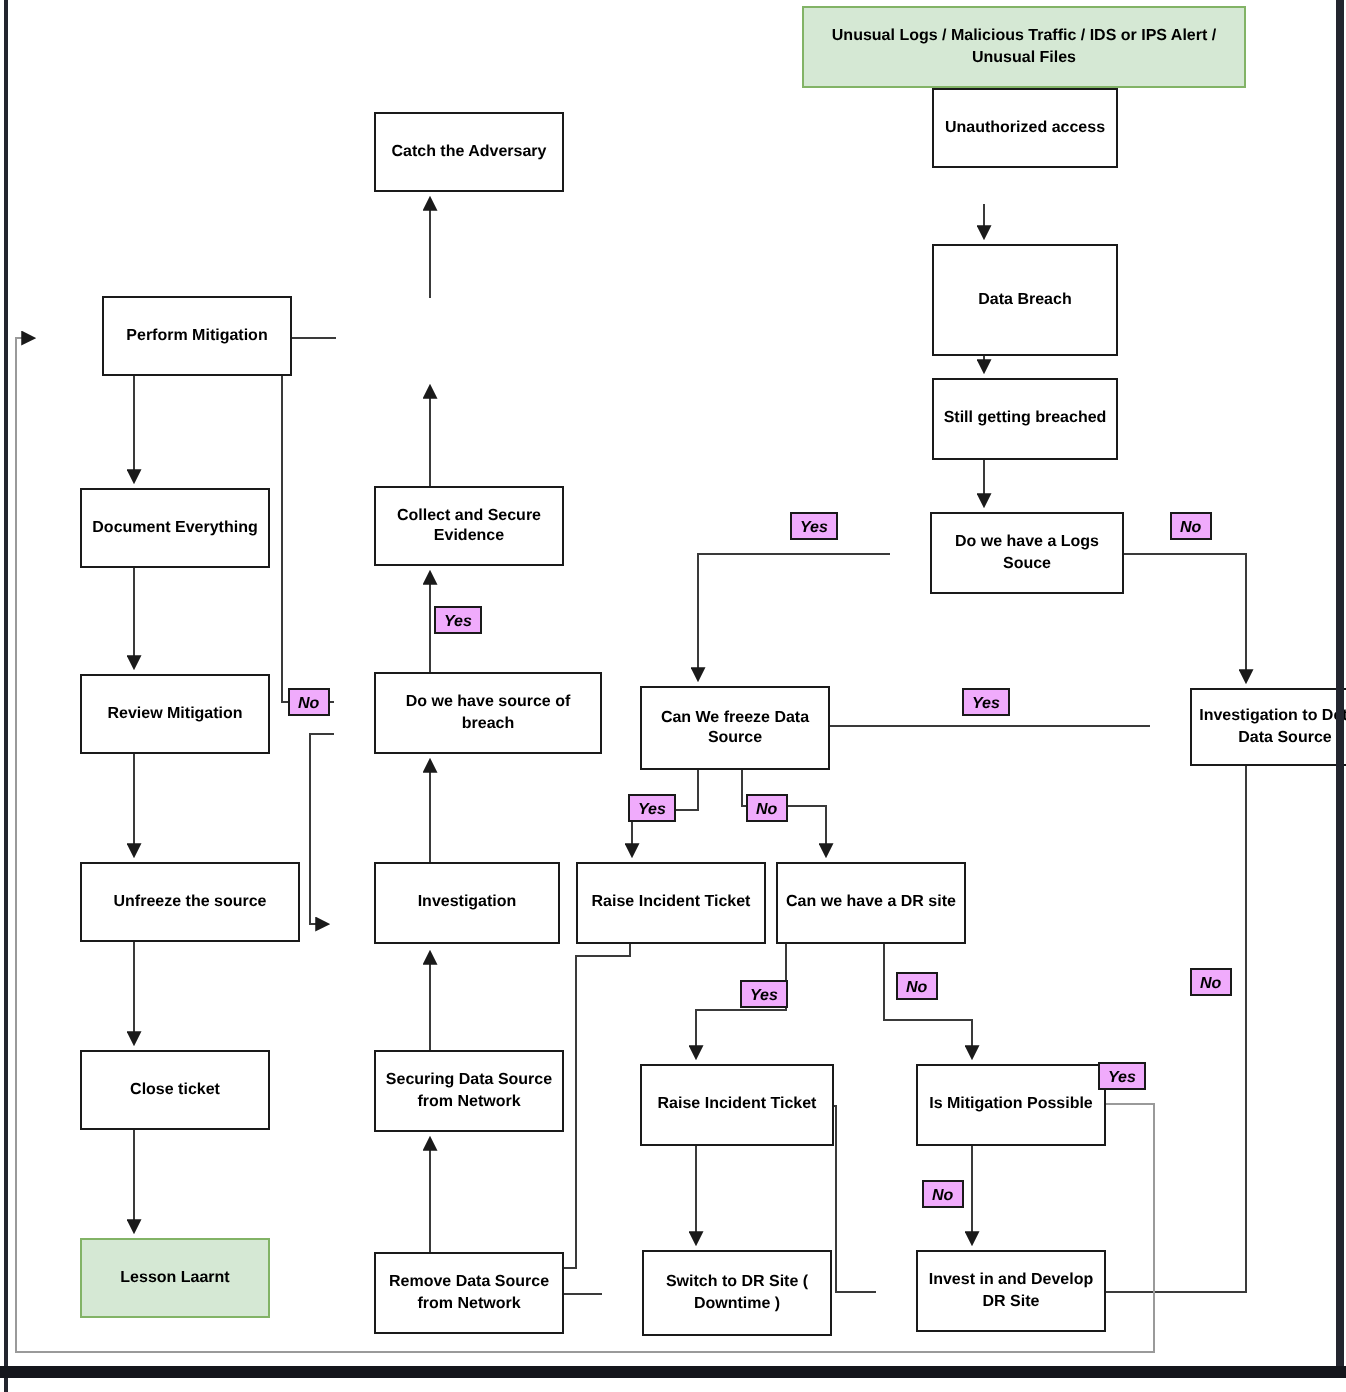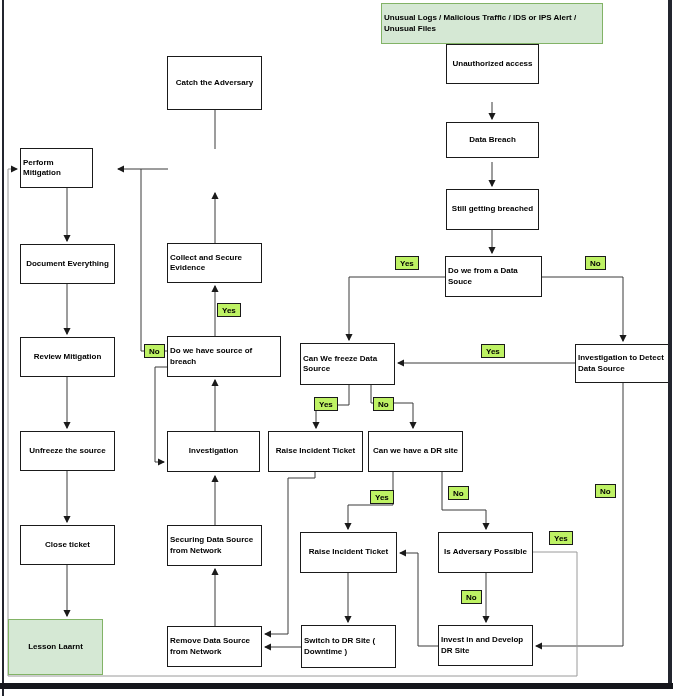--- a/index.html
+++ b/index.html
@@ -4,56 +4,56 @@
 <style>
   html,body{margin:0;padding:0;}
   body{
     width:673px;height:696px;position:relative;background:#ffffff;
     font-family:"Liberation Sans",sans-serif;overflow:hidden;
   }
   .stage{position:absolute;left:0;top:0;width:673px;height:696px;}
   svg.wires{position:absolute;left:0;top:0;z-index:1;}
   .node{
     position:absolute;z-index:2;display:flex;align-items:center;justify-content:center;
-    background:#ffffff;border:1px solid #1a1a1a;color:#000;
-    font-weight:bold;font-size:8px;line-height:1.3;padding:2px;box-sizing:border-box;
+    text-align:center;background:#ffffff;border:1px solid #1a1a1a;color:#000;
+    font-weight:bold;font-size:8px;line-height:1.3;padding:2px;box-sizing:border-box;margin-left:20px;
   }
   .green{background:#d5e8d4;border-color:#82b366;}
   .blabel{
-    position:absolute;z-index:3;background:#bef264;border:1px solid #1a1a1a;color:#000;
+    position:absolute;z-index:3;background:#f0abfc;border:1px solid #1a1a1a;color:#000;
     font-weight:bold;font-size:8px;height:14px;min-width:20px;padding:0 4px;
-    display:flex;align-items:center;justify-content:center;box-sizing:border-box;
+    display:flex;align-items:center;justify-content:center;box-sizing:border-box;font-style:italic;
   }
   
   .p-alert{left:381px;top:3px;width:222px;height:41px}
   .p-unauth{left:446px;top:44px;width:93px;height:40px}
-  .p-breach{left:446px;top:122px;width:93px;height:36px}
+  .p-breach{left:446px;top:122px;width:93px;height:56px}
   .p-still{left:446px;top:189px;width:93px;height:41px}
   .p-dsq{left:445px;top:256px;width:97px;height:41px}
   .p-freeze{left:300px;top:343px;width:95px;height:42px}
   .p-invdet{left:575px;top:344px;width:95px;height:39px}
   .p-rt1{left:268px;top:431px;width:95px;height:41px}
   .p-drq{left:368px;top:431px;width:95px;height:41px}
   .p-rt2{left:300px;top:532px;width:97px;height:41px}
   .p-mitq{left:438px;top:532px;width:95px;height:41px}
   .p-switch{left:301px;top:625px;width:95px;height:43px}
   .p-investdr{left:438px;top:625px;width:95px;height:41px}
-  .p-catch{left:167px;top:56px;width:95px;height:54px}
+  .p-catch{left:167px;top:56px;width:95px;height:40px}
   .p-takeact{left:167px;top:149px;width:95px;height:41px}
   .p-collect{left:167px;top:243px;width:95px;height:40px}
   .p-bsq{left:167px;top:336px;width:114px;height:41px}
   .p-invg{left:167px;top:431px;width:93px;height:41px}
   .p-secure{left:167px;top:525px;width:95px;height:41px}
   .p-remove{left:167px;top:626px;width:95px;height:41px}
-  .p-perform{left:20px;top:148px;width:73px;height:40px}
+  .p-perform{left:31px;top:148px;width:95px;height:40px}
   .p-doc{left:20px;top:244px;width:95px;height:40px}
   .p-review{left:20px;top:337px;width:95px;height:40px}
-  .p-unfreeze{left:20px;top:431px;width:95px;height:40px}
+  .p-unfreeze{left:20px;top:431px;width:110px;height:40px}
   .p-close{left:20px;top:525px;width:95px;height:40px}
-  .p-lesson{left:8px;top:619px;width:95px;height:56px}
+  .p-lesson{left:20px;top:619px;width:95px;height:40px}
   
   .l-yes-ds{left:395px;top:256px}
   .l-no-ds{left:585px;top:256px}
   .l-yes-invdet{left:481px;top:344px}
   .l-yes-bsq{left:217px;top:303px}
   .l-no-bsq{left:144px;top:344px}
   .l-yes-freeze{left:314px;top:397px}
   .l-no-freeze{left:373px;top:397px}
   .l-yes-dr{left:370px;top:490px}
   .l-no-dr{left:448px;top:486px}
@@ -125,27 +125,27 @@
       <path d="M67,565 L67,616" marker-end="url(#arr)"></path>
     </g>
 
     <path d="M533,552 L577,552 L577,676 L8,676 L8,169 L17,169" fill="none" stroke="#9a9a9a" stroke-width="1" marker-end="url(#arr)"></path>
   </svg>
 
   <div class="node green p-alert">Unusual Logs / Malicious Traffic / IDS or IPS Alert / Unusual Files</div>
   <div class="node p-unauth">Unauthorized access</div>
   <div class="node p-breach">Data Breach</div>
   <div class="node p-still">Still getting breached</div>
-  <div class="node p-dsq">Do we from a Data Souce</div>
+  <div class="node p-dsq">Do we have a Logs Souce</div>
   <div class="node p-freeze">Can We freeze Data Source</div>
   <div class="node p-invdet">Investigation to Detect Data Source</div>
   <div class="node p-rt1">Raise Incident Ticket</div>
   <div class="node p-drq">Can we have a DR site</div>
   <div class="node p-rt2">Raise Incident Ticket</div>
-  <div class="node p-mitq">Is Adversary Possible</div>
+  <div class="node p-mitq">Is Mitigation Possible</div>
   <div class="node p-investdr">Invest in and Develop DR Site</div>
   <div class="node p-switch">Switch to DR Site ( Downtime )</div>
   <div class="node p-catch">Catch the Adversary</div>
   <div class="node p-collect">Collect and Secure Evidence</div>
   <div class="node p-bsq">Do we have source of breach</div>
   <div class="node p-invg">Investigation</div>
   <div class="node p-secure">Securing Data Source from Network</div>
   <div class="node p-remove">Remove Data Source from Network</div>
   <div class="node p-perform">Perform Mitigation</div>
   <div class="node p-doc">Document Everything</div>

